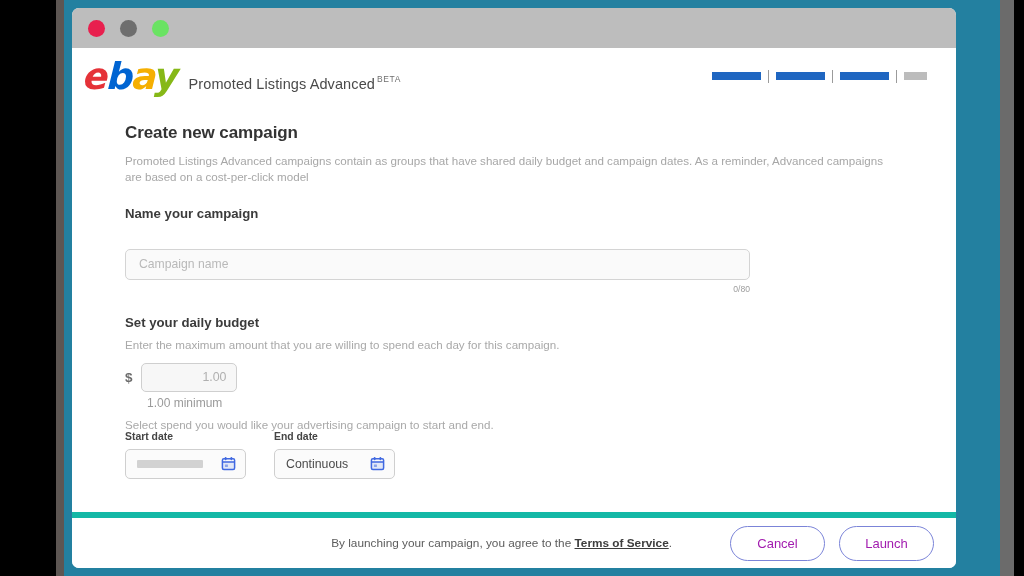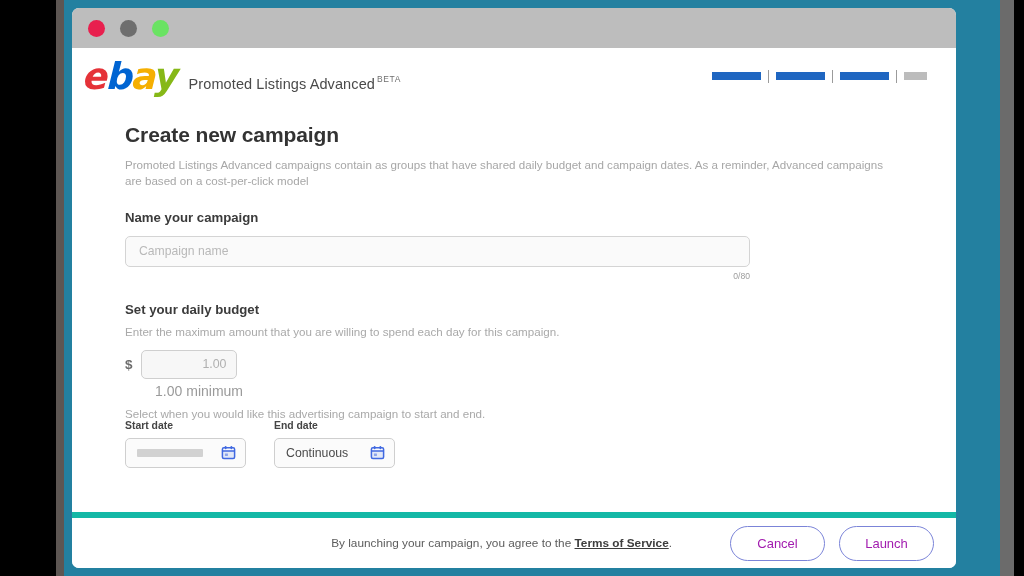--- a/index.html
+++ b/index.html
@@ -155,21 +155,21 @@
     position: absolute;
     left: 0;
     top: 56px;
     right: 0;
     bottom: 68px;
     padding: 0 40px 0 53px;
     box-sizing: border-box;
   }
   h1.page-title {
     margin: 19px 0 0 0;
-    font-size: 21px;
+    font-size: 17px;
     font-weight: 700;
     color: #333333;
     letter-spacing: -0.1px;
   }
   .page-desc {
     margin: 10px 0 0 0;
     font-size: 11.6px;
     line-height: 1.38;
     color: #a7a7a7;
     max-width: 770px;
@@ -196,20 +196,21 @@
     height: 31px;
     box-sizing: border-box;
     border: 1px solid #d4d4d4;
     border-radius: 5px;
     background: #fafafa;
     padding: 0 13px;
     font-family: "Liberation Sans", sans-serif;
     font-size: 12.2px;
     color: #444;
     outline: none;
+    margin-top: 17px;
   }
   .text-input::placeholder { color: #b9b9b9; }
   .char-count {
     text-align: right;
     font-size: 8.6px;
     color: #9d9d9d;
     margin-top: 4px;
   }
 
   
@@ -236,23 +237,23 @@
     background: #f7f7f7;
     padding: 0 9px;
     text-align: right;
     font-family: "Liberation Sans", sans-serif;
     font-size: 12.4px;
     color: #b0b0b0;
     outline: none;
   }
   .budget-hint {
     margin-top: 4px;
-    font-size: 14px;
+    font-size: 12px;
     color: #9a9a9a;
-    text-align: right;
+    text-align: left;
     width: 96px;
     margin-left: 22px;
   }
 
   
   .dates-row {
     margin-top: 0;
     display: flex;
     gap: 28px;
   }
@@ -374,21 +375,21 @@
         <div class="section-label">Set your daily budget</div>
         <p class="section-desc">Enter the maximum amount that you are willing to spend each day for this campaign.</p>
         <div class="budget-row">
           <span class="currency">$</span>
           <div class="budget-field">
             <input class="budget-input" type="text" value="1.00" style="">
           </div>
         </div>
         <div class="budget-hint">1.00 minimum</div>
 
-        <p class="section-desc">Select when you would like this advertising campaign to start and end.</p>
+        <p class="section-desc">Select spend you would like your advertising campaign to start and end.</p>
 
         <div class="dates-row">
           <div>
             <div class="date-field-label">Start date</div>
             <div class="date-box start">
               <span class="redact-bar"></span>
               <span>
                 <svg class="cal-icon" viewBox="0 0 16 16">
                   <rect x="1.5" y="3" width="13" height="11.5" rx="1.6" fill="none" stroke="#4169e1" stroke-width="1.6"></rect>
                   <rect x="1.5" y="6" width="13" height="8.5" rx="0" fill="#4169e1" opacity="0.13"></rect>

